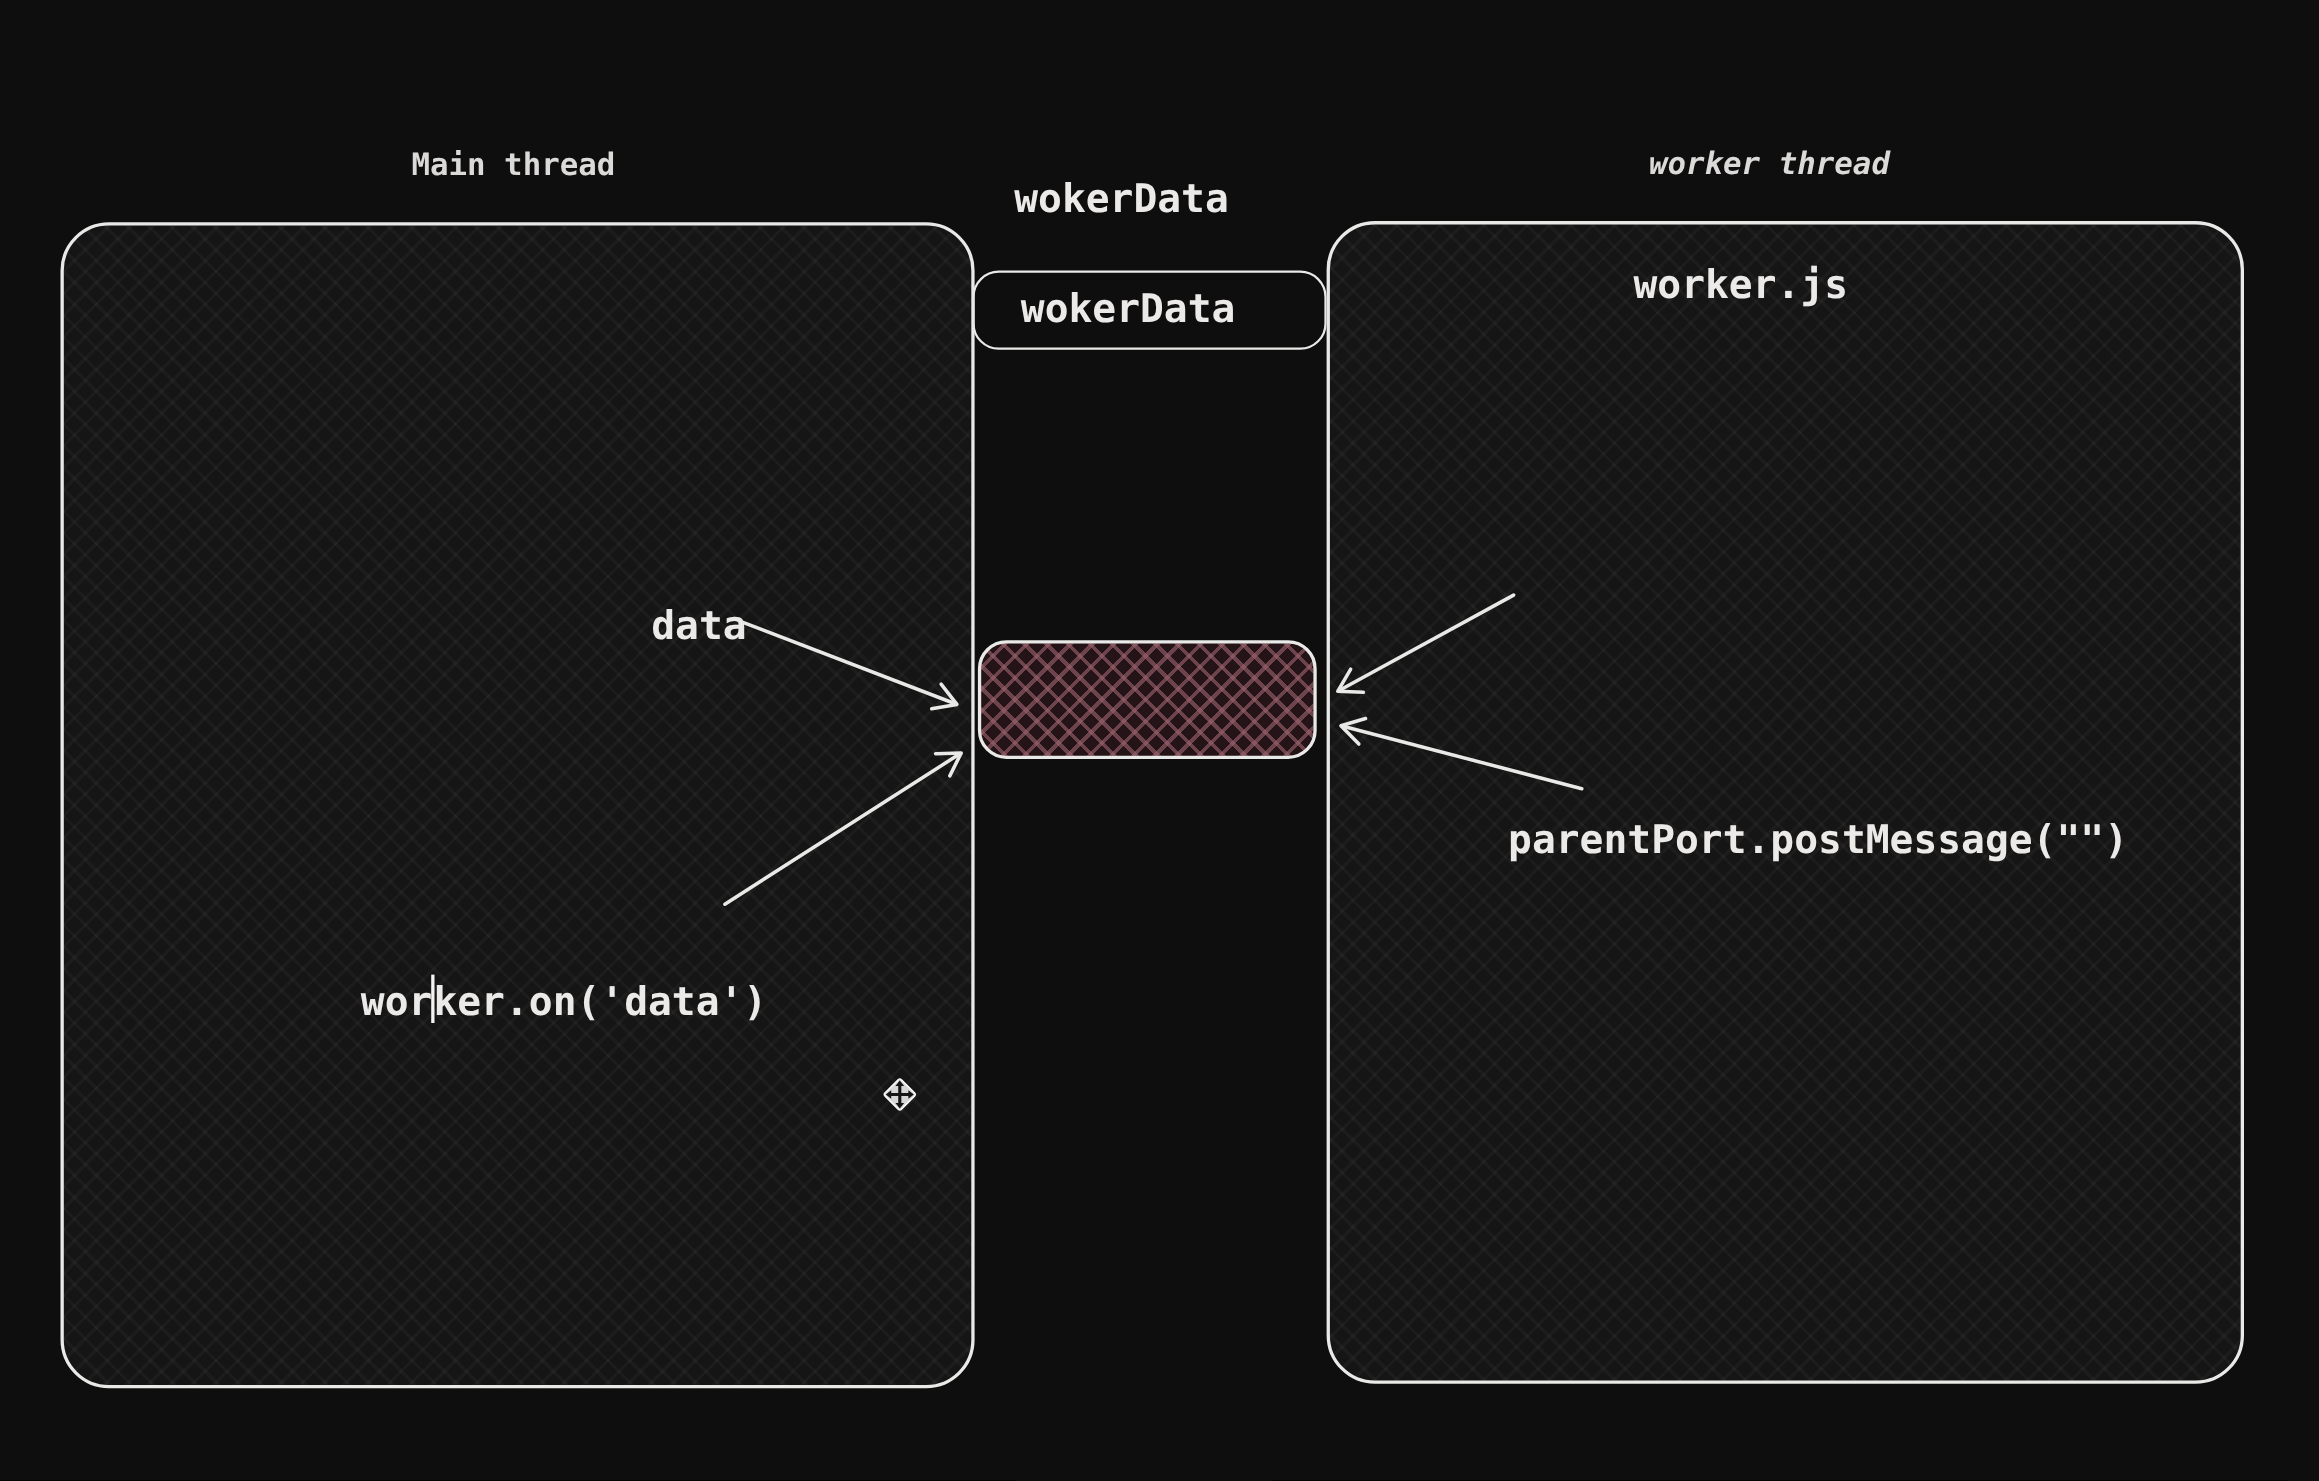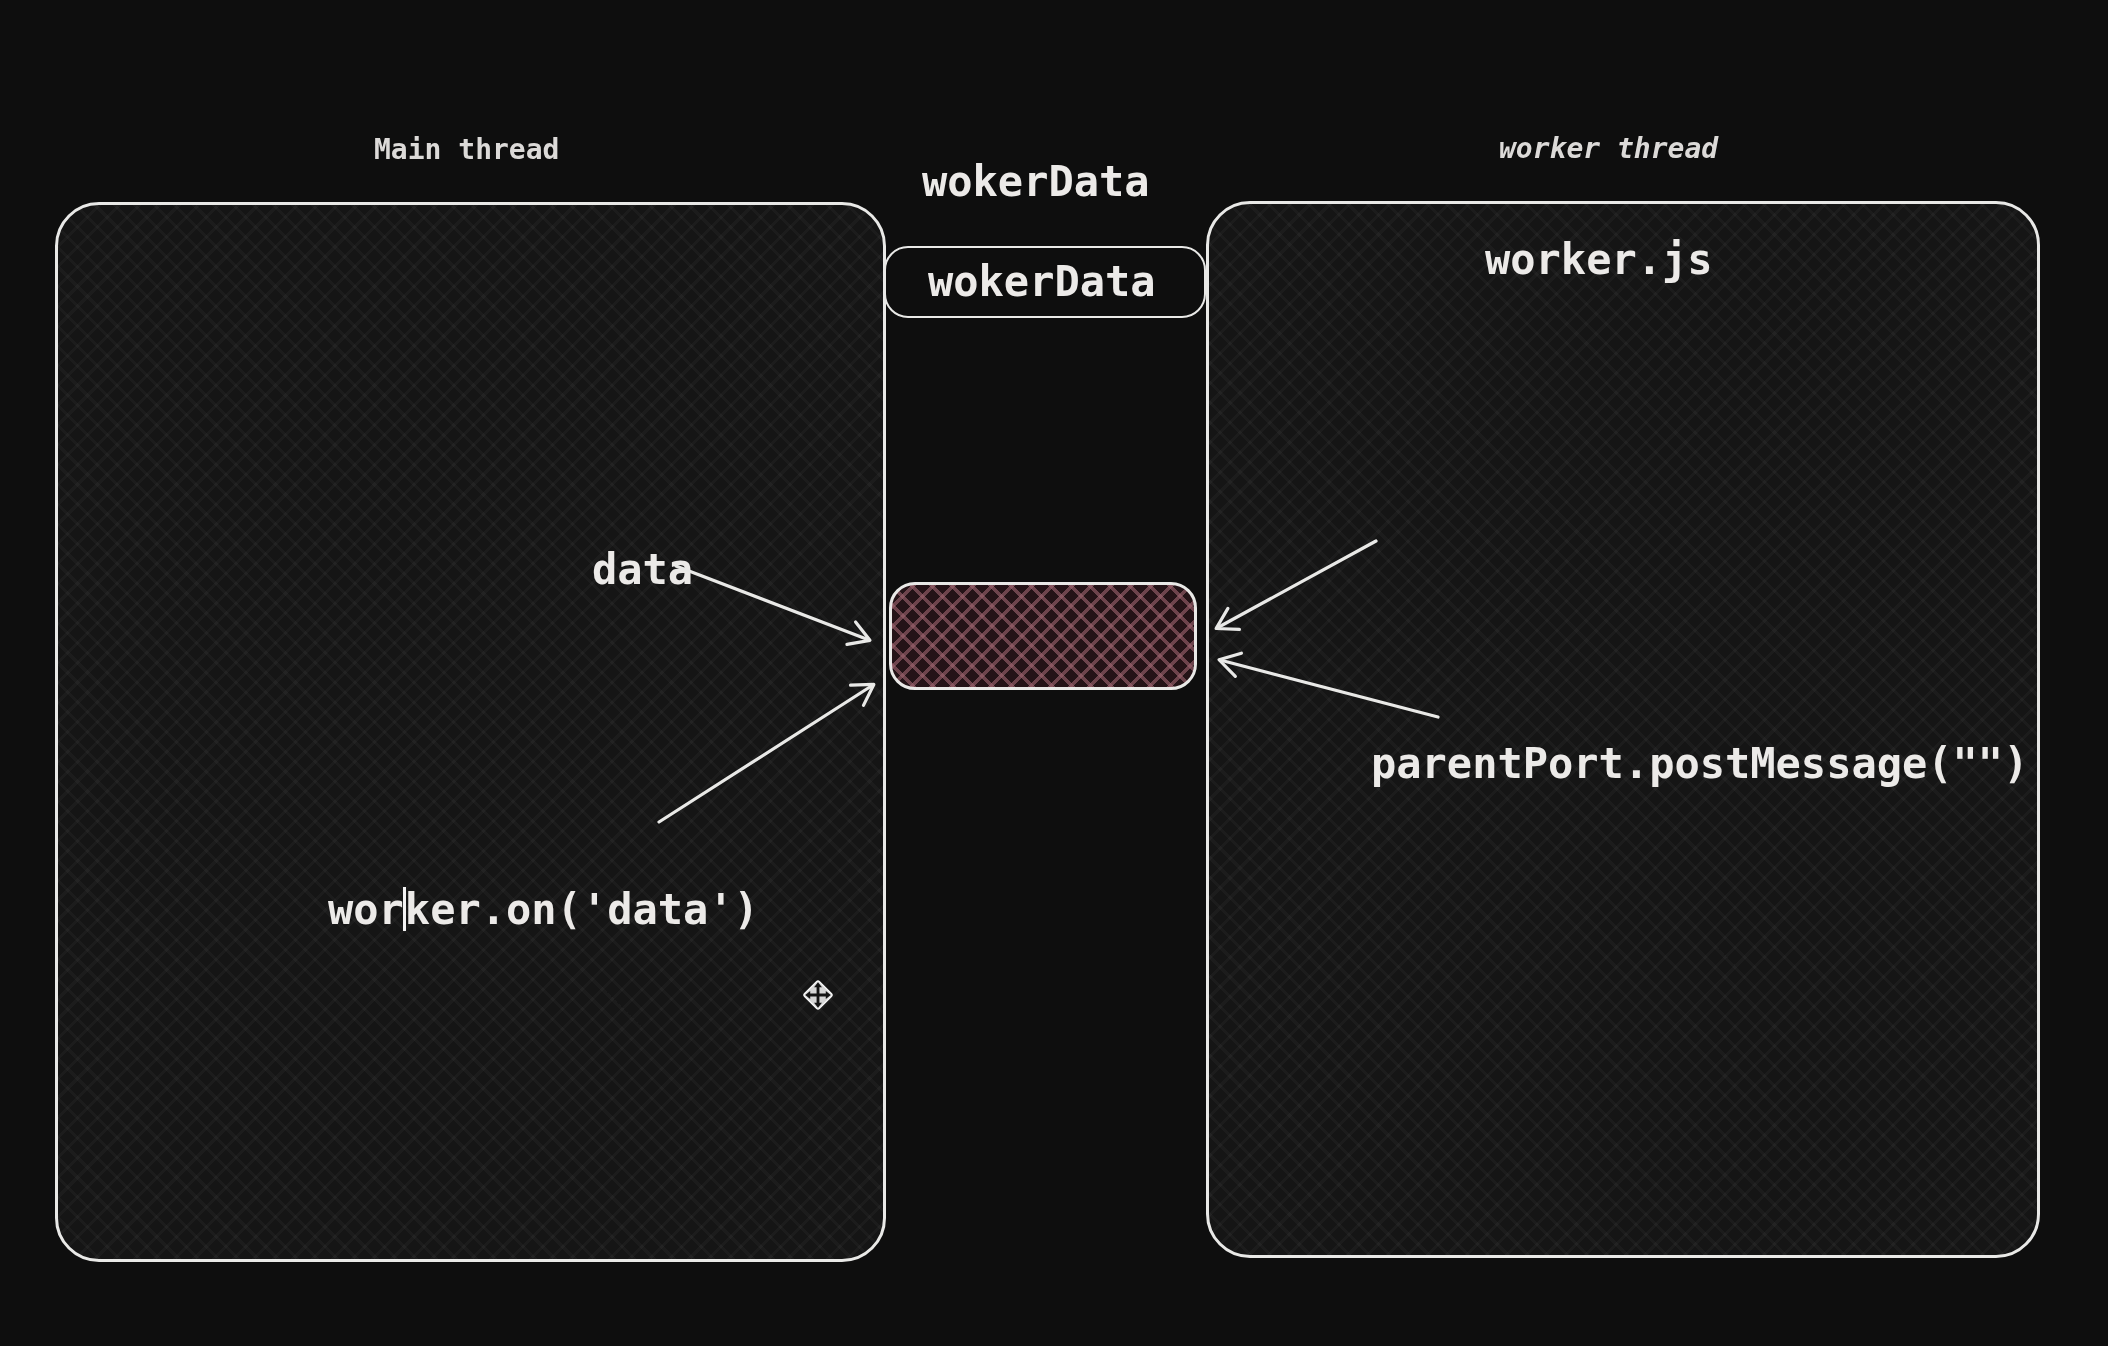--- a/index.html
+++ b/index.html
@@ -55,21 +55,21 @@
     line-height: 34px;
     font-weight: bold;
     color: var(--title-text, #dcdad8);
     white-space: pre;
   }
   #title-main   { left: 374px;  top: 133px; }
   #title-worker { left: 1499px; top: 132px; font-style: italic; }
 
   .label {
     position: absolute;
-    font-size: 42px;
+    font-size: 36px;
     line-height: 48px;
     font-weight: bold;
     white-space: pre;
   }
   #lbl-wokerdata-1 { left: 922px;  top: 158px; }
   #lbl-wokerdata-2 { left: 928px;  top: 258px; }
   #lbl-workerjs    { left: 1485px; top: 236px; }
   #lbl-data        { left: 592px;  top: 500px; margin-top: 46px; }
   #lbl-messageport { left: 917px;  top: 694px; }
   #lbl-workeron    { left: 328px;  top: 886px; }

